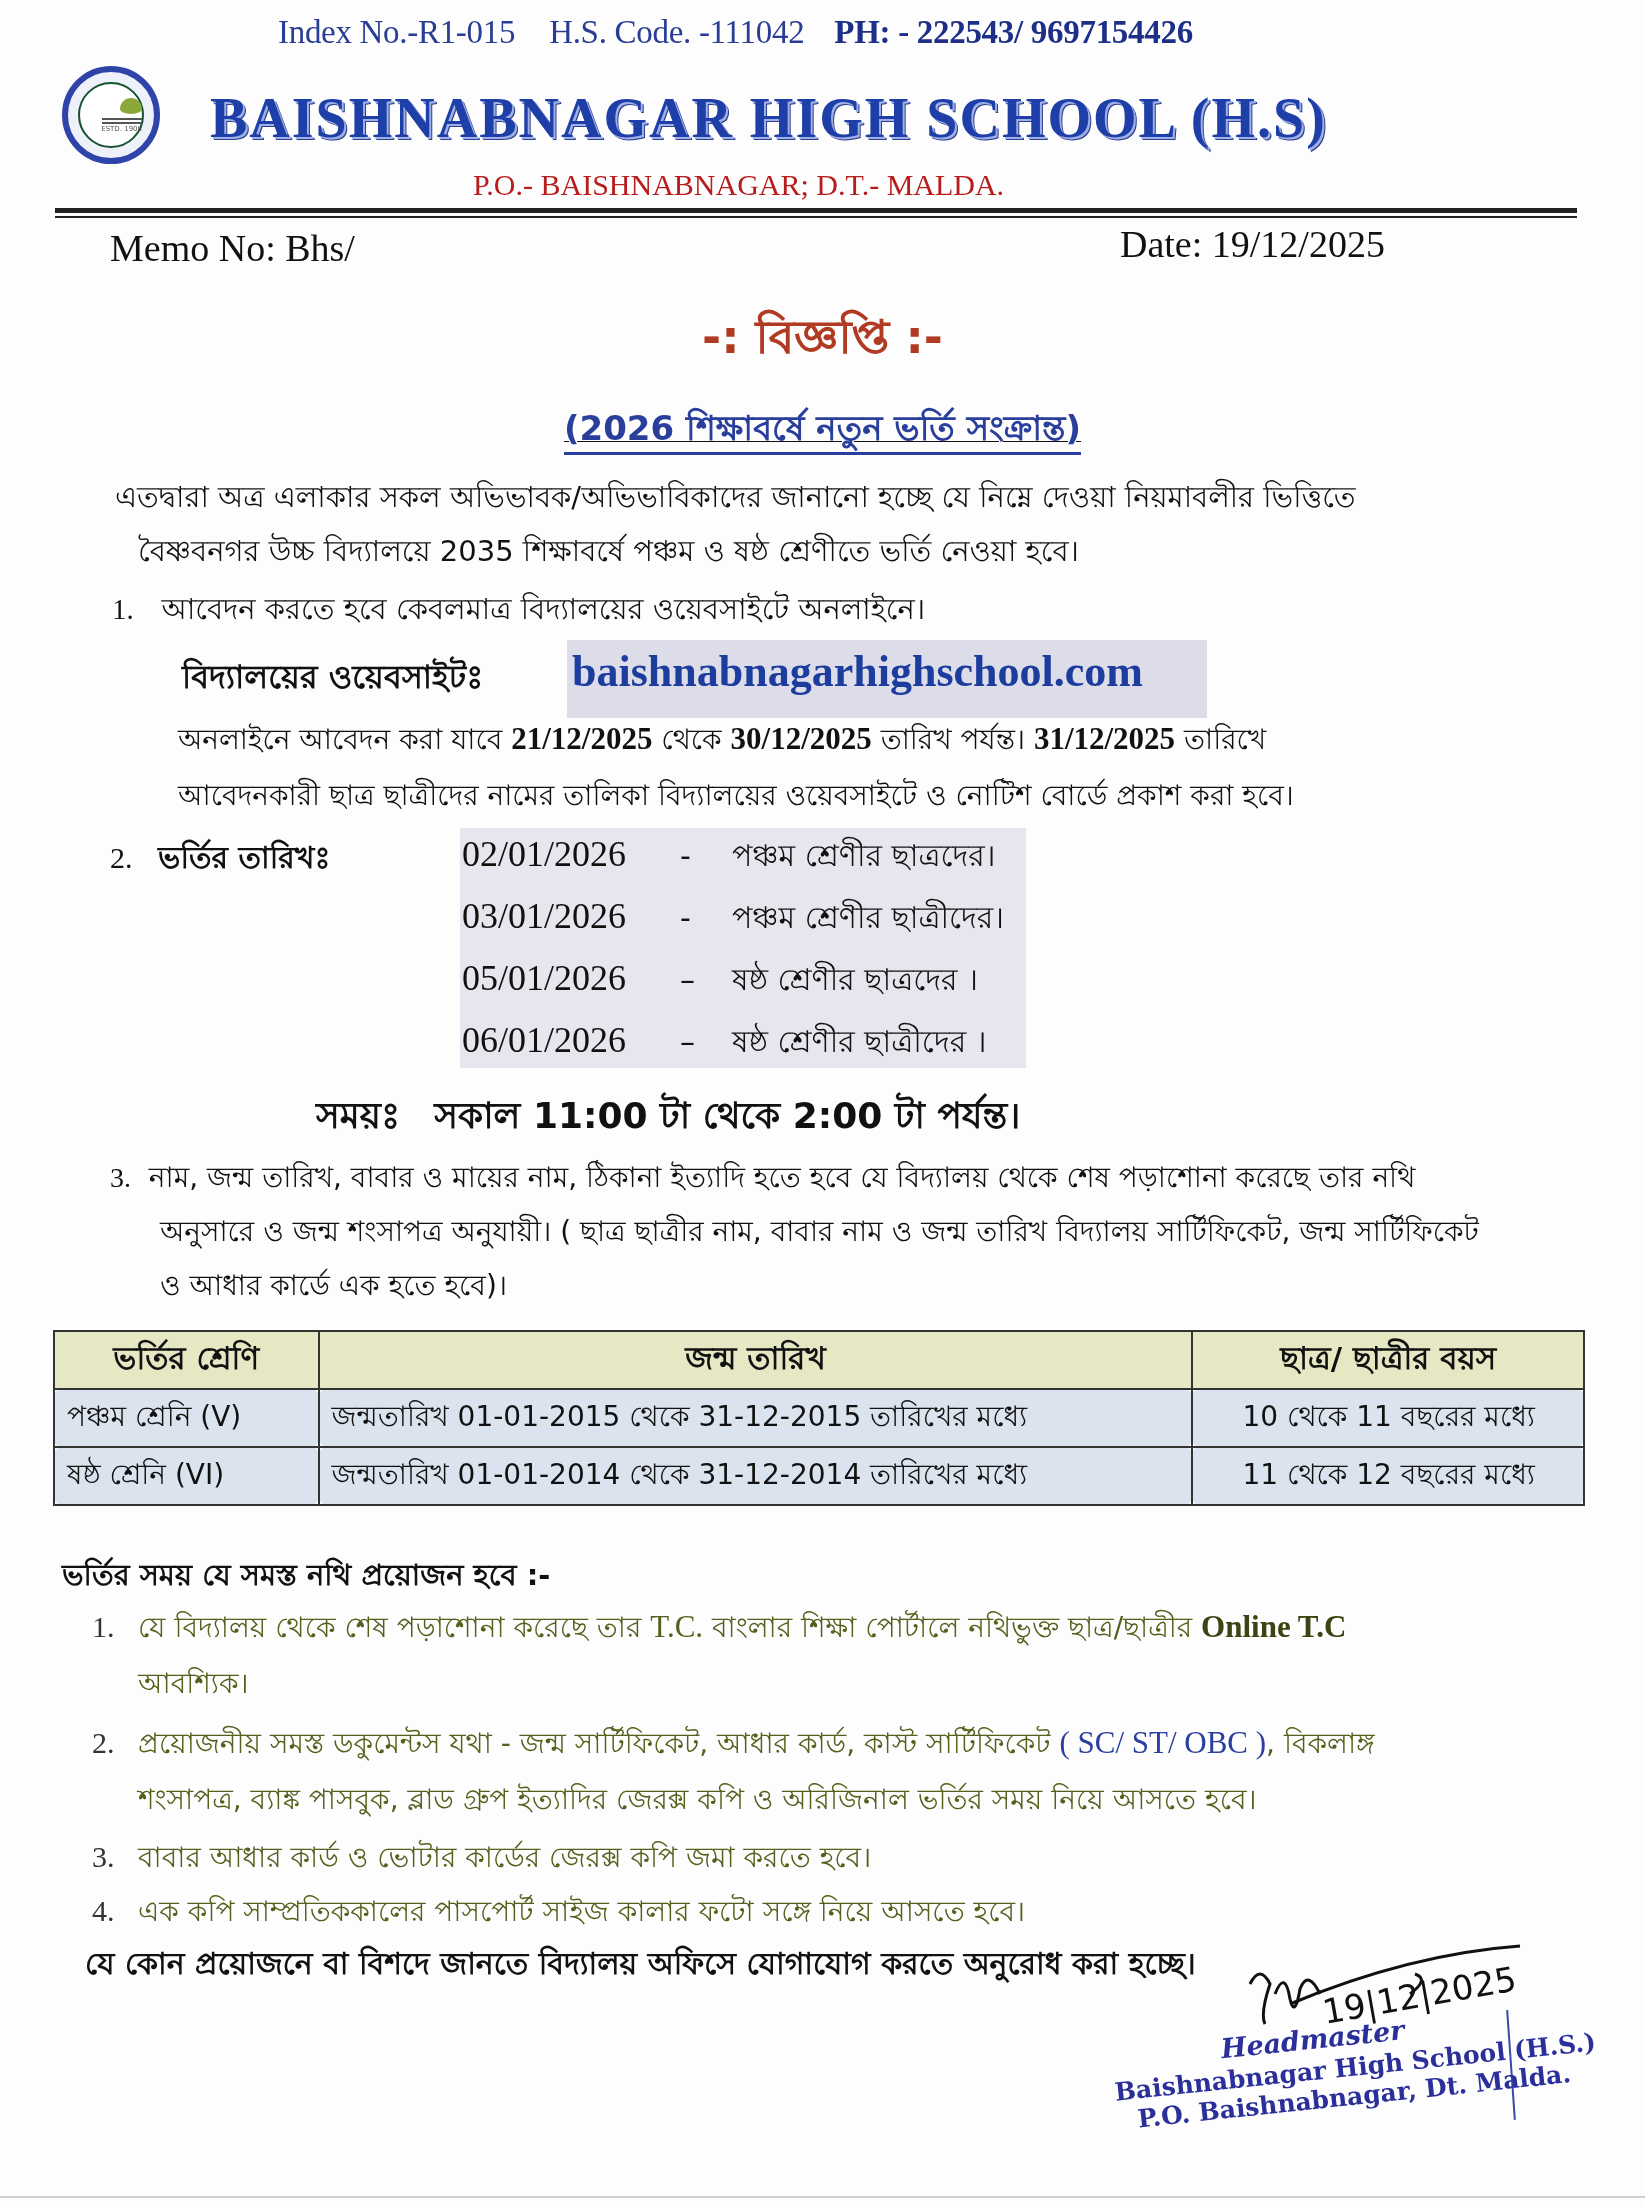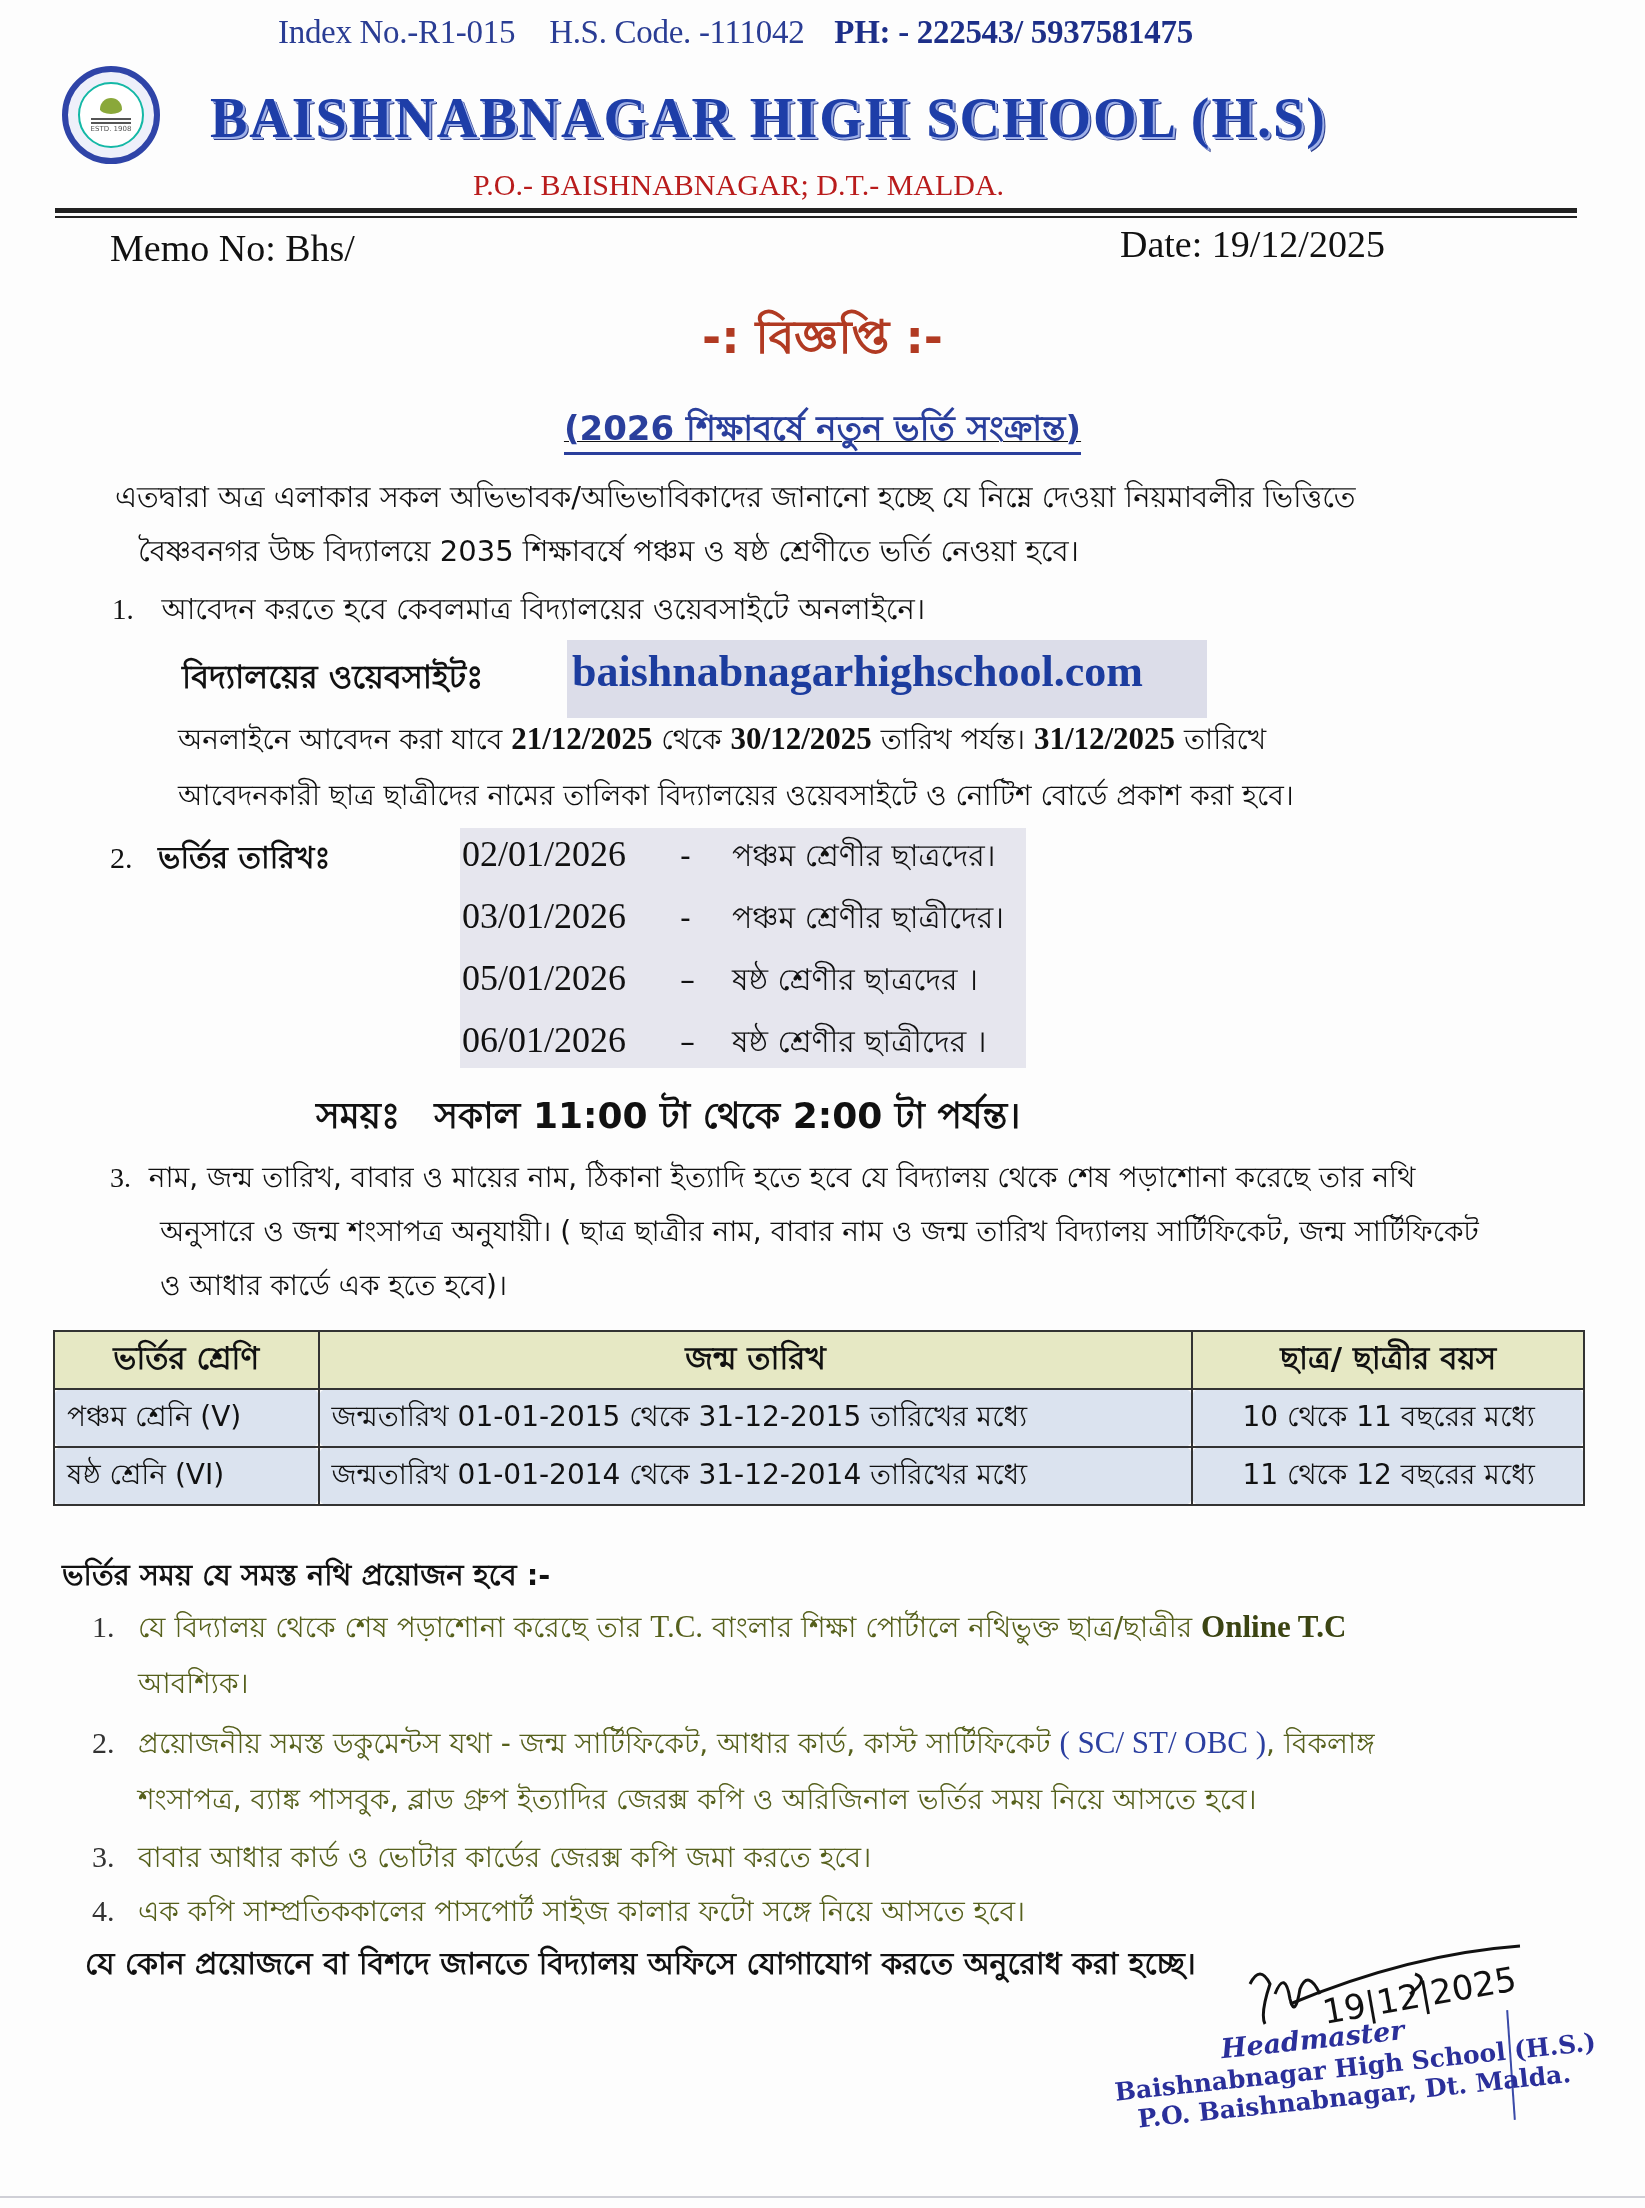--- a/index.html
+++ b/index.html
@@ -7,21 +7,21 @@
   body { position: relative; font-family: "DejaVu Sans", sans-serif; color: #111; overflow: hidden; }
   .abs { position: absolute; }
   .serif { font-family: "Liberation Serif", "DejaVu Serif", serif; }
   .bn { font-family: "DejaVu Sans", "Liberation Sans", sans-serif; }
 
   
   .header-info { top: 14px; left: 278px; font-size: 33px; color: #2a3d94; white-space: nowrap; letter-spacing: -0.3px; }
   .header-info .ph { font-weight: bold; color: #1d2f88; margin-left: 22px; }
   .header-info .gap { margin-left: 26px; }
   .logo { top: 66px; left: 62px; width: 98px; height: 98px; border-radius: 50%; border: 6px solid #2f44a8; background: #eef0fa; display: flex; align-items: center; justify-content: center; }
-  .logo-inner { width: 66px; height: 66px; border-radius: 50%; border: 2px solid #14b8a6; background: #fff; display: flex; flex-direction: column; align-items: center; justify-content: center; font-size: 7px; color: #555; }
+  .logo-inner { width: 66px; height: 66px; border-radius: 50%; border: 2px solid #14532d; background: #fff; display: flex; flex-direction: column; align-items: flex-end; justify-content: center; font-size: 7px; color: #555; }
   .logo-leaf { width: 22px; height: 16px; background: #8aa83a; border-radius: 50% 50% 50% 50% / 70% 70% 30% 30%; margin-bottom: 3px; }
   .logo-line { width: 40px; height: 2px; background: #555; margin: 1px 0; }
   .school-name { top: 86px; left: 210px; font-size: 56px; font-weight: bold; color: #1e3ea8; letter-spacing: 2px; text-shadow: 2px 2px 0 #9fb0e8, 3px 3px 0 #2c3e8c; white-space: nowrap; }
   .school-address { top: 168px; left: 473px; font-size: 30px; color: #b91c1c; white-space: nowrap; }
   .rule { left: 55px; width: 1522px; background: #222; }
   .rule1 { top: 208px; height: 5px; }
   .rule2 { top: 216px; height: 2px; }
 
   .memo { top: 226px; left: 110px; font-size: 38px; }
   .date { top: 222px; left: 1120px; font-size: 38px; }
@@ -77,21 +77,21 @@
   .stamp .l2 { font-size: 25px; display: block; margin-left: 20px; }
   .stamp-vline { top: 2010px; left: 1510px; width: 2px; height: 110px; background: #3a4aa8; transform: rotate(-4deg); }
   .bottom-rule { top: 2196px; left: 0; width: 1645px; height: 2px; background: #cfcfd6; }
 </style>
 </head>
 <body>
 
 <div class="abs header-info serif">
   <span>Index No.-R1-015</span>
   <span class="gap">H.S. Code. -111042</span>
-  <span class="ph">PH: - 222543/ 5937581475</span>
+  <span class="ph">PH: - 222543/ 9697154426</span>
 </div>
 
 <div class="abs logo">
   <div class="logo-inner">
     <div class="logo-leaf"></div>
     <div class="logo-line"></div>
     <div class="logo-line"></div>
     <span>ESTD. 1908</span>
   </div>
 </div>

